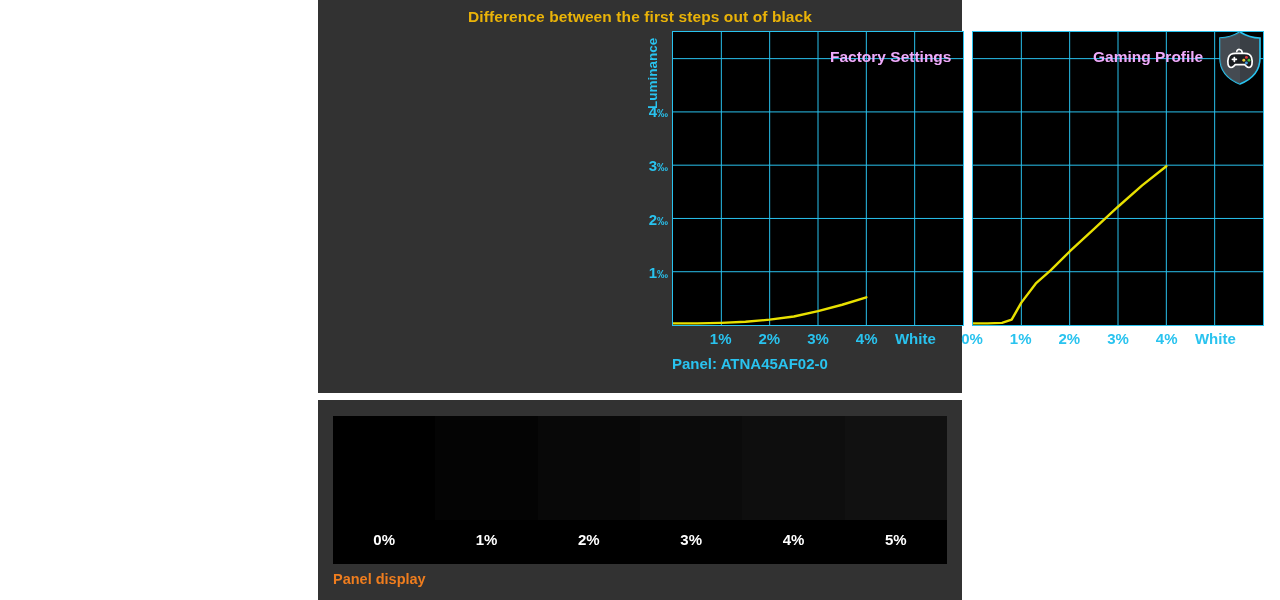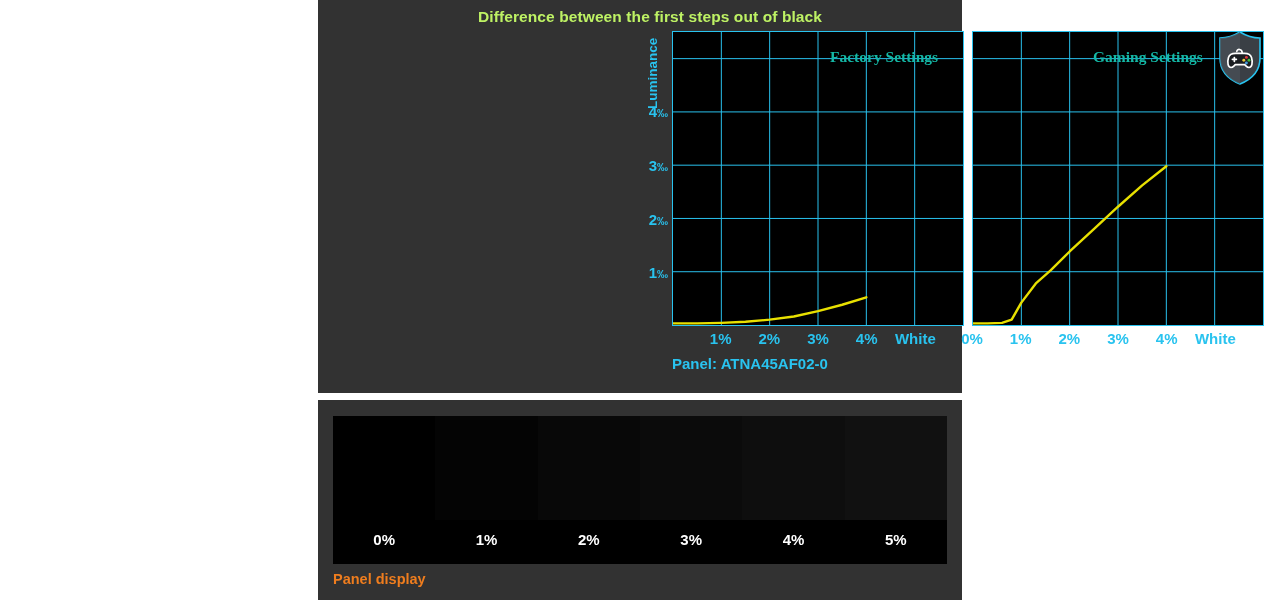--- a/index.html
+++ b/index.html
@@ -29,25 +29,24 @@
     height: 393px;
     background: #323232;
   }
 
   #chart-title {
     position: absolute;
     left: 0;
     top: 8px;
     width: 644px;
     text-align: center;
-    color: #bef264;
+    color: #eab308;
     font-size: 15.5px;
     font-weight: bold;
     letter-spacing: 0.1px;
-    margin-left: 10px;
   }
 
   #yaxis-title {
     position: absolute;
     left: 326px;
     top: 28px;
     width: 18px;
     height: 90px;
     color: #29c3ef;
     font-size: 13.5px;
@@ -82,25 +81,24 @@
     overflow: hidden;
   }
   #plot-left  { left: 354px; width: 292px; }
   #plot-right { left: 654px; width: 292px; }
 
   .plot svg { display: block; width: 100%; height: 100%; }
 
   .plot-label {
     position: absolute;
     top: 48px;
-    color: #14b8a6;
+    color: #f0abfc;
     font-size: 15.5px;
     font-weight: bold;
     white-space: nowrap;
-    font-family: Liberation Serif, serif;
   }
   #label-left  { left: 512px; }
   #label-right { left: 775px; }
 
   .xtick {
     position: absolute;
     top: 330px;
     color: #29c3ef;
     font-size: 15px;
     font-weight: bold;
@@ -219,21 +217,21 @@
           <line x1="194.66666666666666" x2="194.66666666666666" y1="0" y2="295" stroke="#29c3ef" stroke-width="1"></line>
           <line x1="243.33333333333331" x2="243.33333333333331" y1="0" y2="295" stroke="#29c3ef" stroke-width="1"></line>
           <line x1="0" x2="292" y1="241.36363636363637" y2="241.36363636363637" stroke="#29c3ef" stroke-width="1"></line>
           <line x1="0" x2="292" y1="187.72727272727272" y2="187.72727272727272" stroke="#29c3ef" stroke-width="1"></line>
           <line x1="0" x2="292" y1="134.0909090909091" y2="134.0909090909091" stroke="#29c3ef" stroke-width="1"></line>
           <line x1="0" x2="292" y1="80.45454545454544" y2="80.45454545454544" stroke="#29c3ef" stroke-width="1"></line>
           <line x1="0" x2="292" y1="26.818181818181813" y2="26.818181818181813" stroke="#29c3ef" stroke-width="1"></line>
           <path d="M0.00 293.39 L14.60 293.39 L29.20 292.85 L38.93 289.64 L48.67 272.47 L63.27 253.16 L77.87 240.29 L97.33 220.98 L121.67 198.45 L146.00 175.93 L170.33 154.47 L194.67 135.16" fill="none" stroke="#e8e000" stroke-width="2.4" stroke-linecap="round" stroke-linejoin="round"></path>
         </svg>
     </div>
-    <div id="label-right" class="plot-label">Gaming Settings</div>
+    <div id="label-right" class="plot-label">Gaming Profile</div>
 
     <div id="shield-badge">
       <svg viewBox="0 0 48 56" xmlns="http://www.w3.org/2000/svg">
         <path d="M24 2 C16 7, 8 8, 4 8 L4 28 C4 42, 14 50, 24 54 C34 50, 44 42, 44 28 L44 8 C40 8, 32 7, 24 2 Z" fill="#3a3f45" stroke="#29c3ef" stroke-width="1.6"></path>
         <path d="M24 2 C16 7, 8 8, 4 8 L4 28 C4 42, 14 50, 24 54 Z" fill="#4a5057" opacity="0.75"></path>
         <g transform="translate(24,30)">
           <path d="M-11.5 -2.5 C-13 2.5, -12 7.5, -9 7.5 C-6.8 7.5, -6 5.5, -4.5 4.6 L4.5 4.6 C6 5.5, 6.8 7.5, 9 7.5 C12 7.5, 13 2.5, 11.5 -2.5 C10.6 -5.6, 8 -6.6, 4.5 -6.6 L-4.5 -6.6 C-8 -6.6, -10.6 -5.6, -11.5 -2.5 Z" fill="#1a1d21" stroke="#ffffff" stroke-width="1.7" stroke-linejoin="round"></path>
           <rect x="-8.4" y="-1.4" width="5.6" height="1.7" rx="0.7" fill="#ffffff"></rect>
           <rect x="-6.5" y="-3.3" width="1.7" height="5.6" rx="0.7" fill="#ffffff"></rect>
           <circle cx="6.4" cy="-2.6" r="1.45" fill="#e03b3b"></circle>

